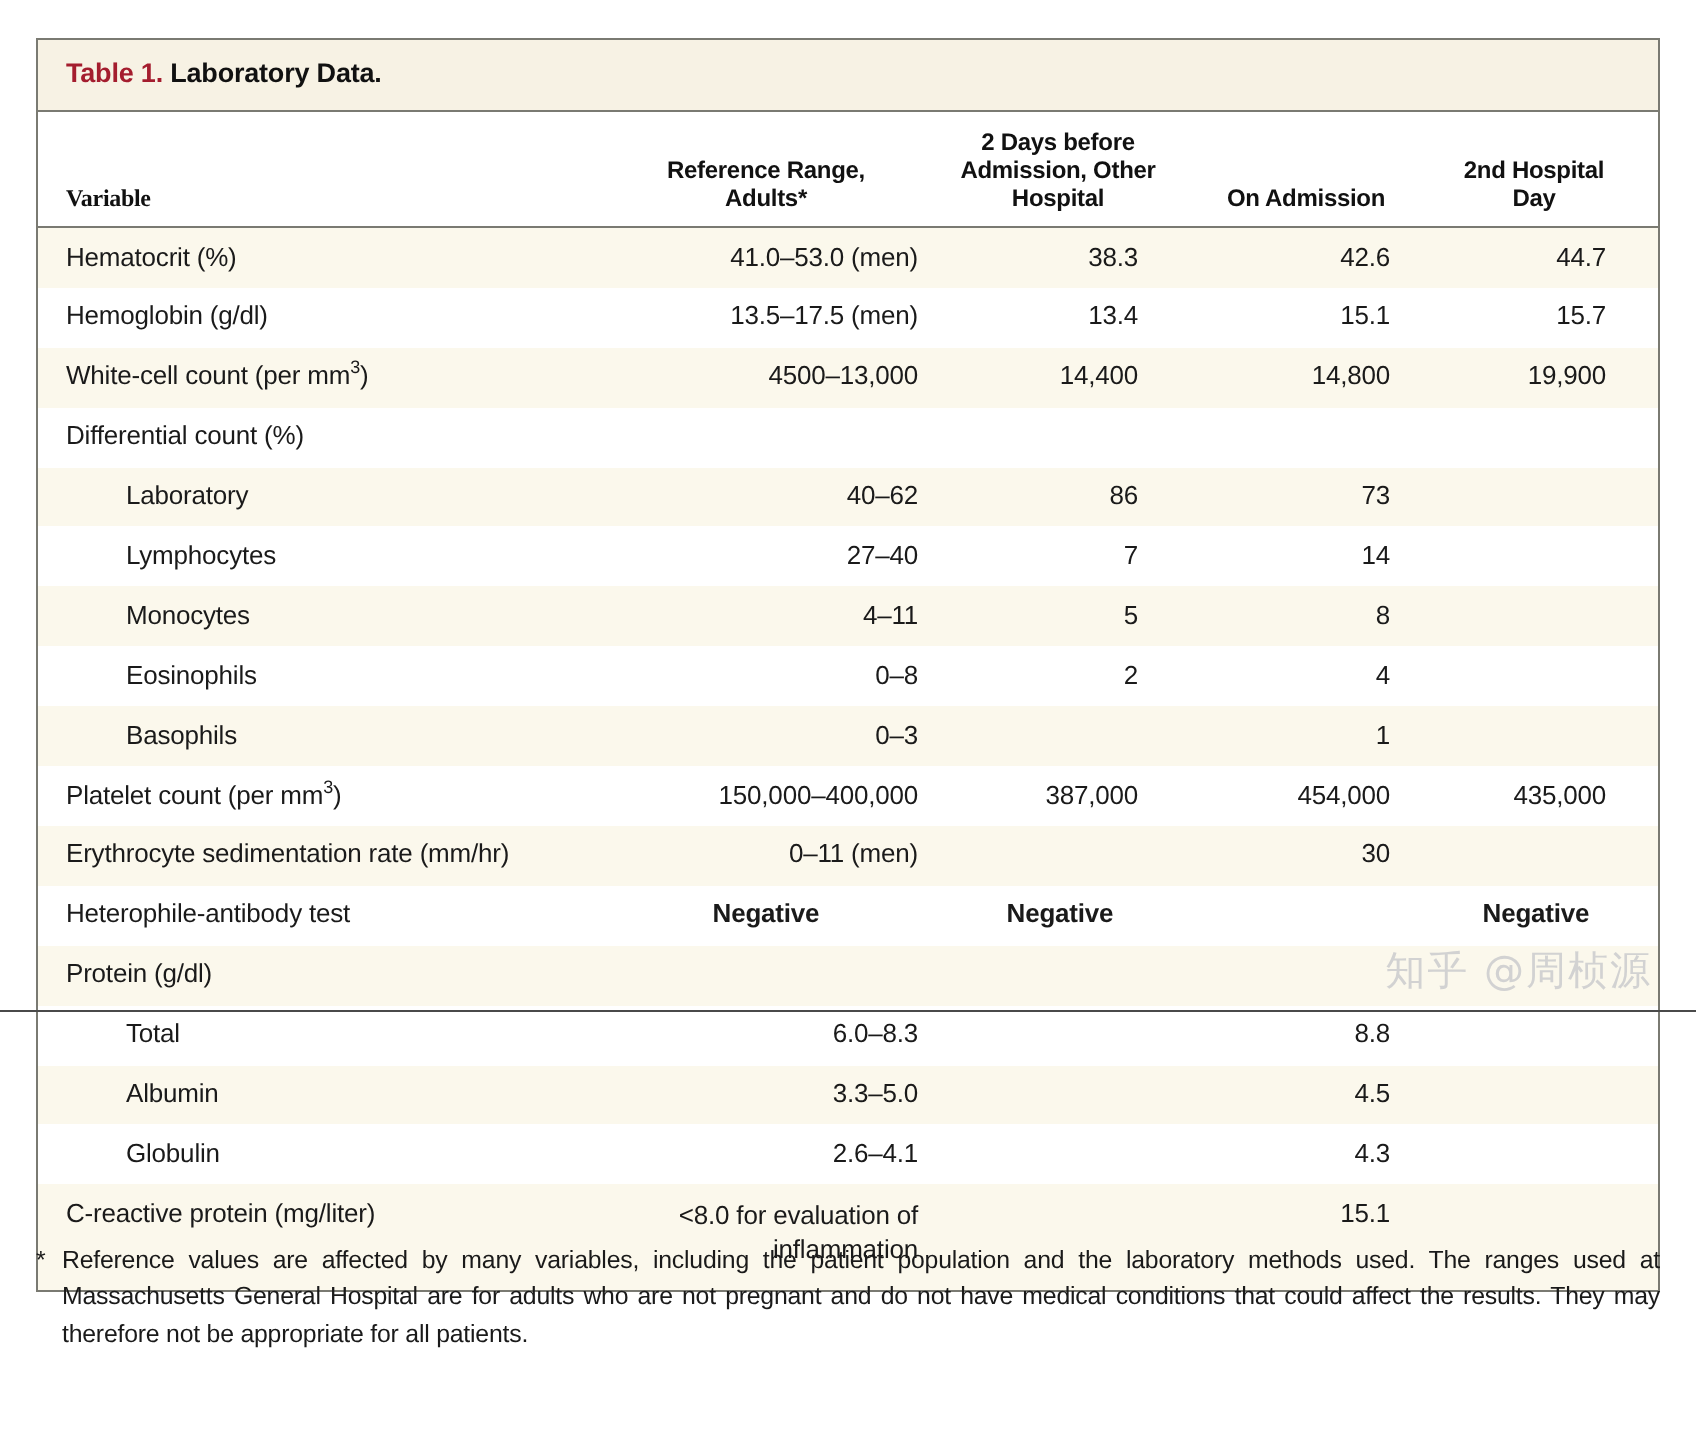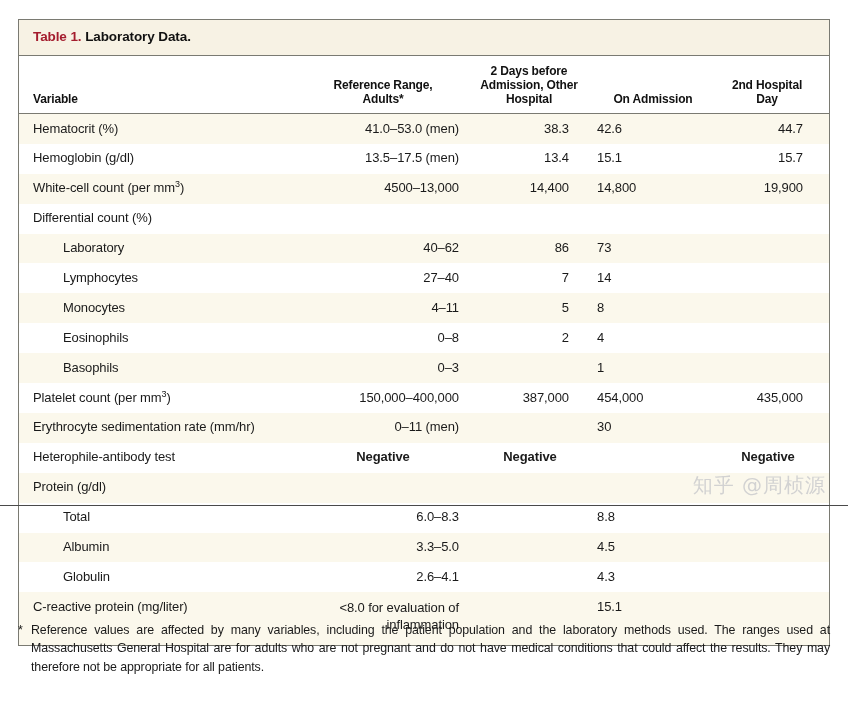--- a/index.html
+++ b/index.html
@@ -73,20 +73,21 @@
     vertical-align: bottom;
     padding: 0 0 7px 0;
     line-height: 1.18;
     letter-spacing: -0.15px;
     border-bottom: 1px solid #7a7a72;
   }
   thead th.h-var {
     text-align: left;
     padding-left: 14px;
     padding-top: 36px;
+    font-family: Liberation Serif, serif;
   }
   thead th.h-ref { text-align: center; padding-right: 8px; }
   thead th.h-two { text-align: center; padding-right: 6px; }
   thead th.h-adm { text-align: center; padding-right: 6px; }
   thead th.h-day { text-align: center; padding-right: 10px; }
 
   tbody td {
     font-size: 13px;
     color: #1a1a1a;
     padding: 6.5px 0 6.5px 0;
@@ -94,21 +95,21 @@
     letter-spacing: -0.1px;
     vertical-align: top;
   }
   tbody tr.shade td { background: #fbf8ec; }
   tbody tr.plain td { background: #ffffff; }
 
   td.v-var { text-align: left; padding-left: 14px; }
   td.v-var.ind-1 { padding-left: 44px; }
   td.v-ref { text-align: right; padding-right: 8px; }
   td.v-two { text-align: right;  padding-right: 28px; }
-  td.v-adm { text-align: left;  padding-right: 20px; }
+  td.v-adm { text-align: right;  padding-right: 20px; }
   td.v-day { text-align: right;  padding-right: 26px; }
 
   td.v-ref.neg, td.v-two.neg, td.v-adm.neg, td.v-day.neg {
     text-align: center;
     font-weight: bold;
   }
   td.v-two.neg { padding-right: 4px; }
   td.v-day.neg { padding-right: 8px; }
 
   .ref-two-line { display: block; line-height: 1.35; }

